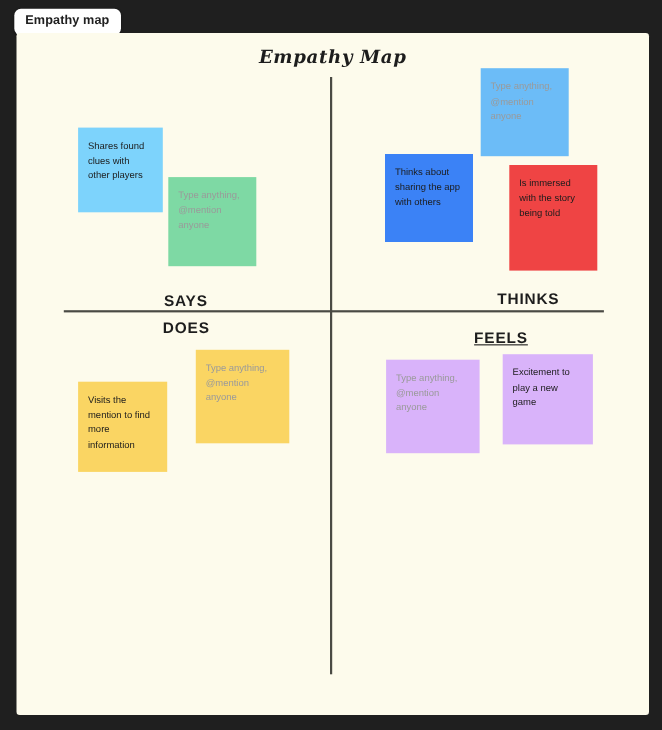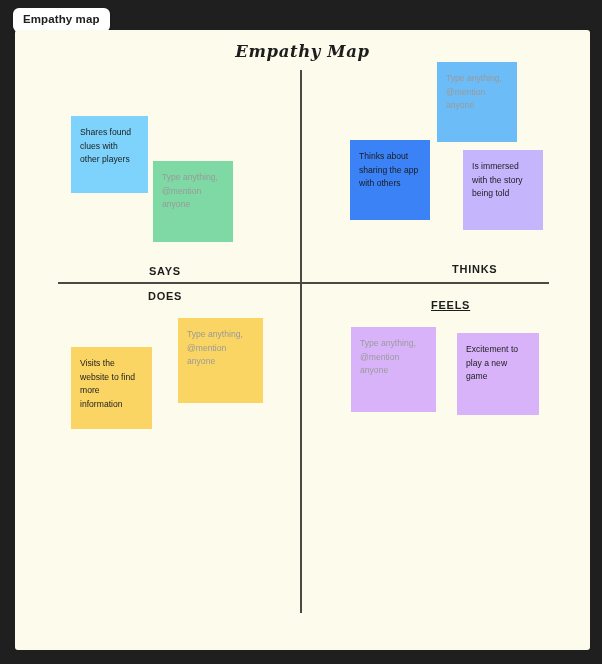--- a/index.html
+++ b/index.html
@@ -38,21 +38,21 @@
     font-size:16.5px;
     color:#1d1d1d;
     letter-spacing:.6px;
   }
   .divider{position:absolute;background:#4a4a44;}
   #v-divider{left:285px;top:40px;width:1.6px;height:543px;}
   #h-divider{left:43px;top:252px;width:491px;height:1.6px;}
 
   .quad-label{
     position:absolute;
-    font-size:11px;
+    font-size:14px;
     font-weight:bold;
     color:#1d1d1d;
     letter-spacing:.75px;
   }
   #label-says  {left:134px;top:235px;}
   #label-thinks{left:413px;top:233px;margin-left:24px;}
   #label-does  {left:133px;top:260px;}
   #label-feels {left:416px;top:269px;text-decoration:underline;}
 
   .note{
@@ -93,29 +93,29 @@
       </div>
       <div class="note placeholder" style="left: 138px; top: 131px; width: 80px; height: 81px; background: rgb(126, 217, 164);">
         <span class="txt">Type anything, @mention anyone</span>
       </div>
       <div class="note placeholder" style="left: 422px; top: 32px; width: 80px; height: 80px; background: rgb(108, 188, 247);">
         <span class="txt">Type anything, @mention anyone</span>
       </div>
       <div class="note" style="left: 335px; top: 110px; width: 80px; height: 80px; background: #3b82f6;">
         <span class="txt">Thinks about sharing the app with others</span>
       </div>
-      <div class="note" style="left: 448px; top: 120px; width: 80px; height: 80px; background: #c4b5fd;">
+      <div class="note" style="left: 448px; top: 120px; width: 80px; height: 96px; background: #ef4444;">
         <span class="txt">Is immersed with the story being told</span>
       </div>
       <div class="note" style="left: 56px; top: 317px; width: 81px; height: 82px; background: rgb(250, 213, 99);">
-        <span class="txt">Visits the website to find more information</span>
+        <span class="txt">Visits the mention to find more information</span>
       </div>
       <div class="note placeholder" style="left: 163px; top: 288px; width: 85px; height: 85px; background: rgb(250, 213, 99);">
         <span class="txt">Type anything, @mention anyone</span>
       </div>
       <div class="note placeholder" style="left: 336px; top: 297px; width: 85px; height: 85px; background: rgb(217, 179, 250);">
         <span class="txt">Type anything, @mention anyone</span>
       </div>
-      <div class="note" style="left: 442px; top: 303px; width: 82px; height: 82px; background: rgb(217, 179, 250);">
+      <div class="note" style="left: 442px; top: 292px; width: 82px; height: 82px; background: rgb(217, 179, 250);">
         <span class="txt">Excitement to play a new game</span>
       </div>
     </div>
 </div>
 
 </body></html>

